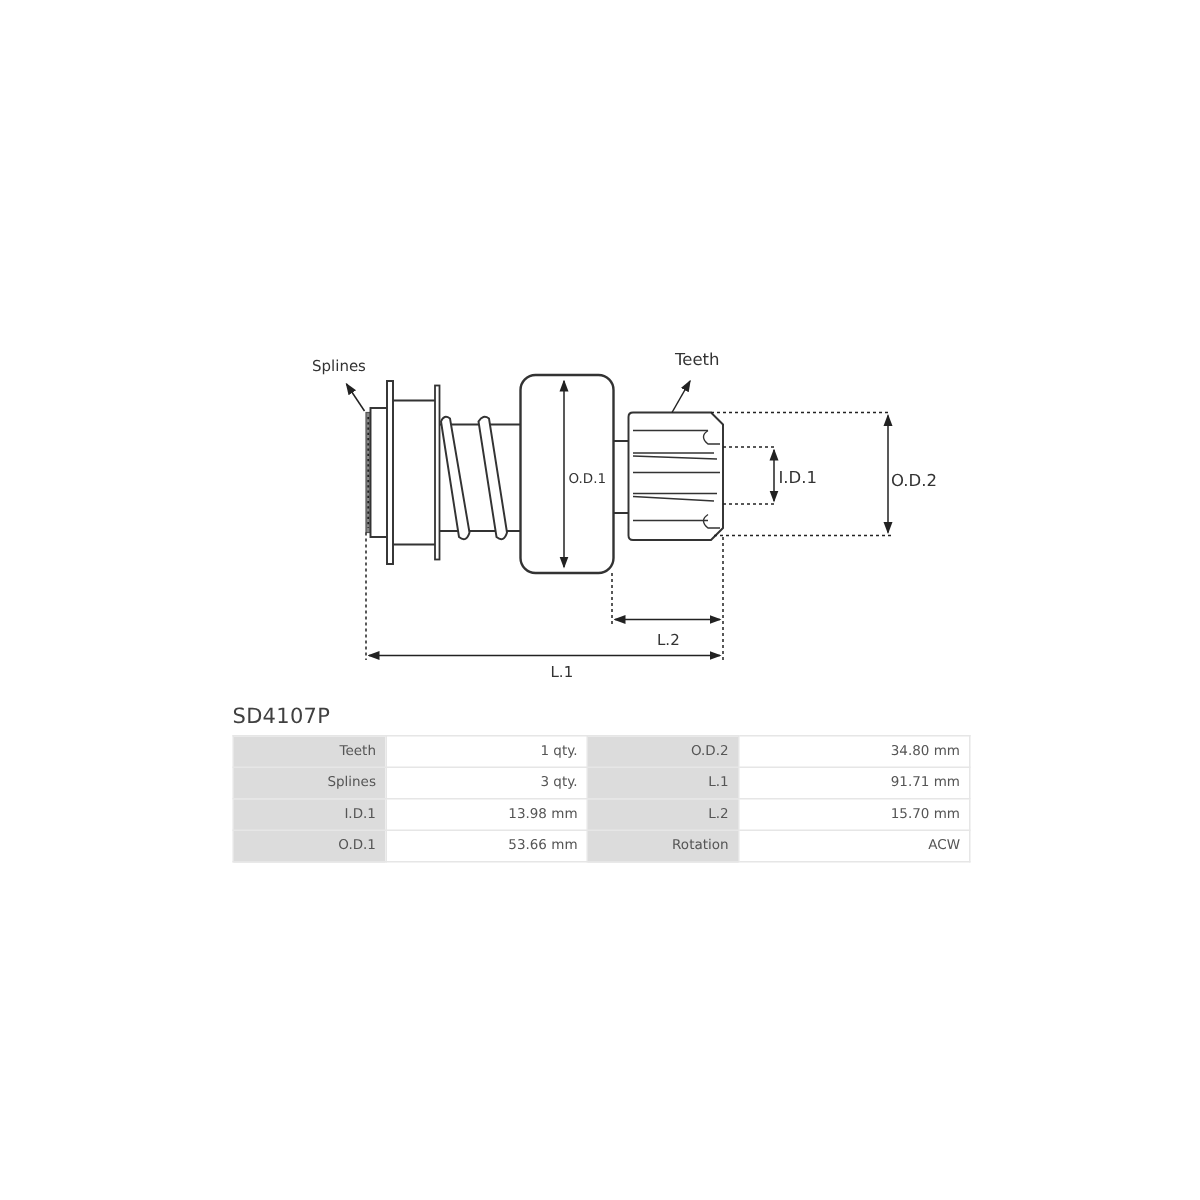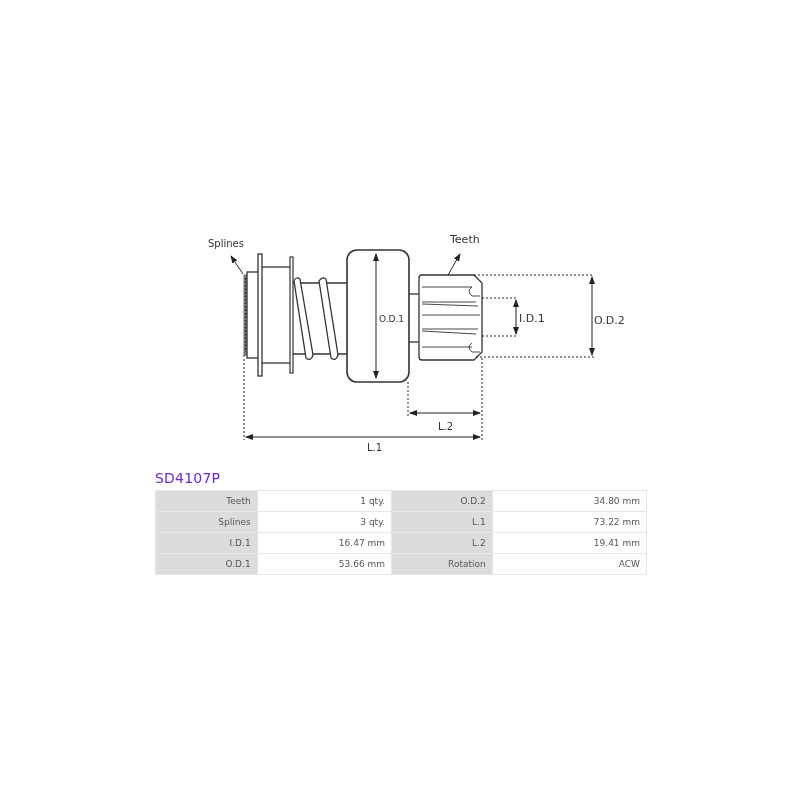--- a/index.html
+++ b/index.html
@@ -1,21 +1,21 @@
 <!DOCTYPE html>
 <html><head>
 <meta charset="utf-8">
 <style>
   html, body { margin: 0; padding: 0; background: #ffffff; }
   body { width: 800px; height: 800px; position: relative; overflow: hidden;
          font-family: "DejaVu Sans", sans-serif; }
   #diagram { position: absolute; left: 0; top: 0; width: 800px; height: 470px; }
   #diagram text { font-family: "DejaVu Sans", sans-serif; fill: #333; }
   .part-title { position: absolute; left: 155px; top: 470px; font-size: 14px;
-                color: #6d28d9; letter-spacing: 0.2px; }
+                color: #404040; letter-spacing: 0.2px; }
   table.specs { position: absolute; left: 155px; top: 490px; width: 492px;
                 border-collapse: collapse; font-size: 9px; color: #555; }
   table.specs td { height: 20px; padding: 0 6px; text-align: right;
                    border: 1px solid #e6e6e6; }
   table.specs td.lbl { background: #dcdcdc; width: 89px; }
   table.specs td.val { background: #ffffff; width: 122px; }
   table.specs td.lbl2 { width: 88px; }
   table.specs td.val2 { width: 142px; }
 </style>
 </head>
@@ -107,27 +107,27 @@
     <tr>
       <td class="lbl">Teeth</td>
       <td class="val">1 qty.</td>
       <td class="lbl lbl2">O.D.2</td>
       <td class="val val2">34.80 mm</td>
     </tr>
     <tr>
       <td class="lbl">Splines</td>
       <td class="val">3 qty.</td>
       <td class="lbl lbl2">L.1</td>
-      <td class="val val2">73.22 mm</td>
+      <td class="val val2">91.71 mm</td>
     </tr>
     <tr>
       <td class="lbl">I.D.1</td>
-      <td class="val">16.47 mm</td>
+      <td class="val">13.98 mm</td>
       <td class="lbl lbl2">L.2</td>
-      <td class="val val2">19.41 mm</td>
+      <td class="val val2">15.70 mm</td>
     </tr>
     <tr>
       <td class="lbl">O.D.1</td>
       <td class="val">53.66 mm</td>
       <td class="lbl lbl2">Rotation</td>
       <td class="val val2">ACW</td>
     </tr>
   </tbody>
 </table>
 

